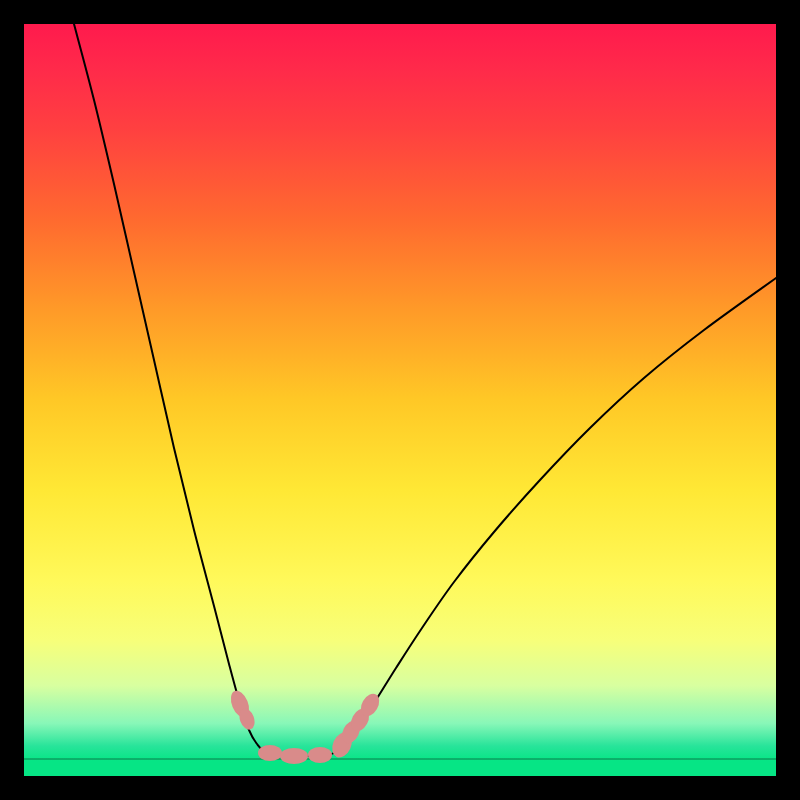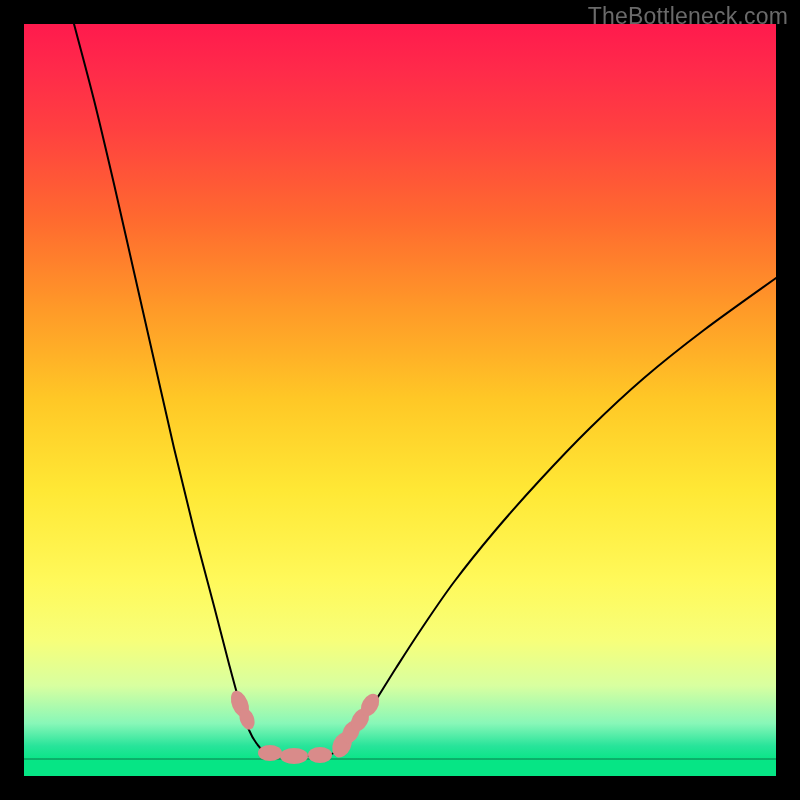--- a/index.html
+++ b/index.html
@@ -60,21 +60,20 @@
   }
   svg.curve {
     position: absolute;
     inset: 0;
   }
 </style>
 </head>
 <body>
 
 <div class="frame">
-  <div class="watermark">TheBottleneck.com</div>
 
   <div class="plot">
     <div class="gradient"></div>
 
     <svg class="curve" viewBox="0 0 752 752" preserveAspectRatio="none">
       <g id="floor-line-g">
           <line x1="0" x2="752" y1="735" y2="735" stroke="#0b7a4a" stroke-width="1"></line>
         </g>
       <g id="curve-g">
           <path d="M 50 0 C 53.333333333333336 12.666666666666666, 63.333333333333336 49.33333333333333, 70 76 C 76.66666666666667 102.66666666666667, 83.33333333333333 131.33333333333334, 90 160 C 96.66666666666667 188.66666666666666, 103.33333333333333 218.66666666666666, 110 248 C 116.66666666666667 277.3333333333333, 123.33333333333333 306.6666666666667, 130 336 C 136.66666666666666 365.3333333333333, 143.33333333333334 395.6666666666667, 150 424 C 156.66666666666666 452.3333333333333, 163.33333333333334 479.6666666666667, 170 506 C 176.66666666666666 532.3333333333334, 184.16666666666666 559.6666666666666, 190 582 C 195.83333333333334 604.3333333333334, 200.66666666666666 623.6666666666666, 205 640 C 209.33333333333334 656.3333333333334, 212.66666666666666 669, 216 680 C 219.33333333333334 691, 222.16666666666666 699.3333333333334, 225 706 C 227.83333333333334 712.6666666666666, 230.16666666666666 716.3333333333334, 233 720 C 235.83333333333334 723.6666666666666, 237.5 726.1666666666666, 242 728 C 246.5 729.8333333333334, 253.66666666666666 730.3333333333334, 260 731 C 266.3333333333333 731.6666666666666, 273.3333333333333 732, 280 732 C 286.6666666666667 732, 295 731.5, 300 731 C 305 730.5, 306.3333333333333 731.1666666666666, 310 729 C 313.6666666666667 726.8333333333334, 317.6666666666667 722.8333333333334, 322 718 C 326.3333333333333 713.1666666666666, 331 707, 336 700 C 341 693, 346 685.3333333333334, 352 676 C 358 666.6666666666666, 364.3333333333333 656, 372 644 C 379.6666666666667 632, 388.3333333333333 618.3333333333334, 398 604 C 407.6666666666667 589.6666666666666, 418 574, 430 558 C 442 542, 455.6666666666667 525, 470 508 C 484.3333333333333 491, 500 473.3333333333333, 516 456 C 532 438.6666666666667, 548.6666666666666 421, 566 404 C 583.3333333333334 387, 601 370.3333333333333, 620 354 C 639 337.6666666666667, 658 322.6666666666667, 680 306 C 702 289.3333333333333, 740 262.6666666666667, 752 254" fill="none" stroke="#000" stroke-width="2" stroke-linecap="round"></path>

